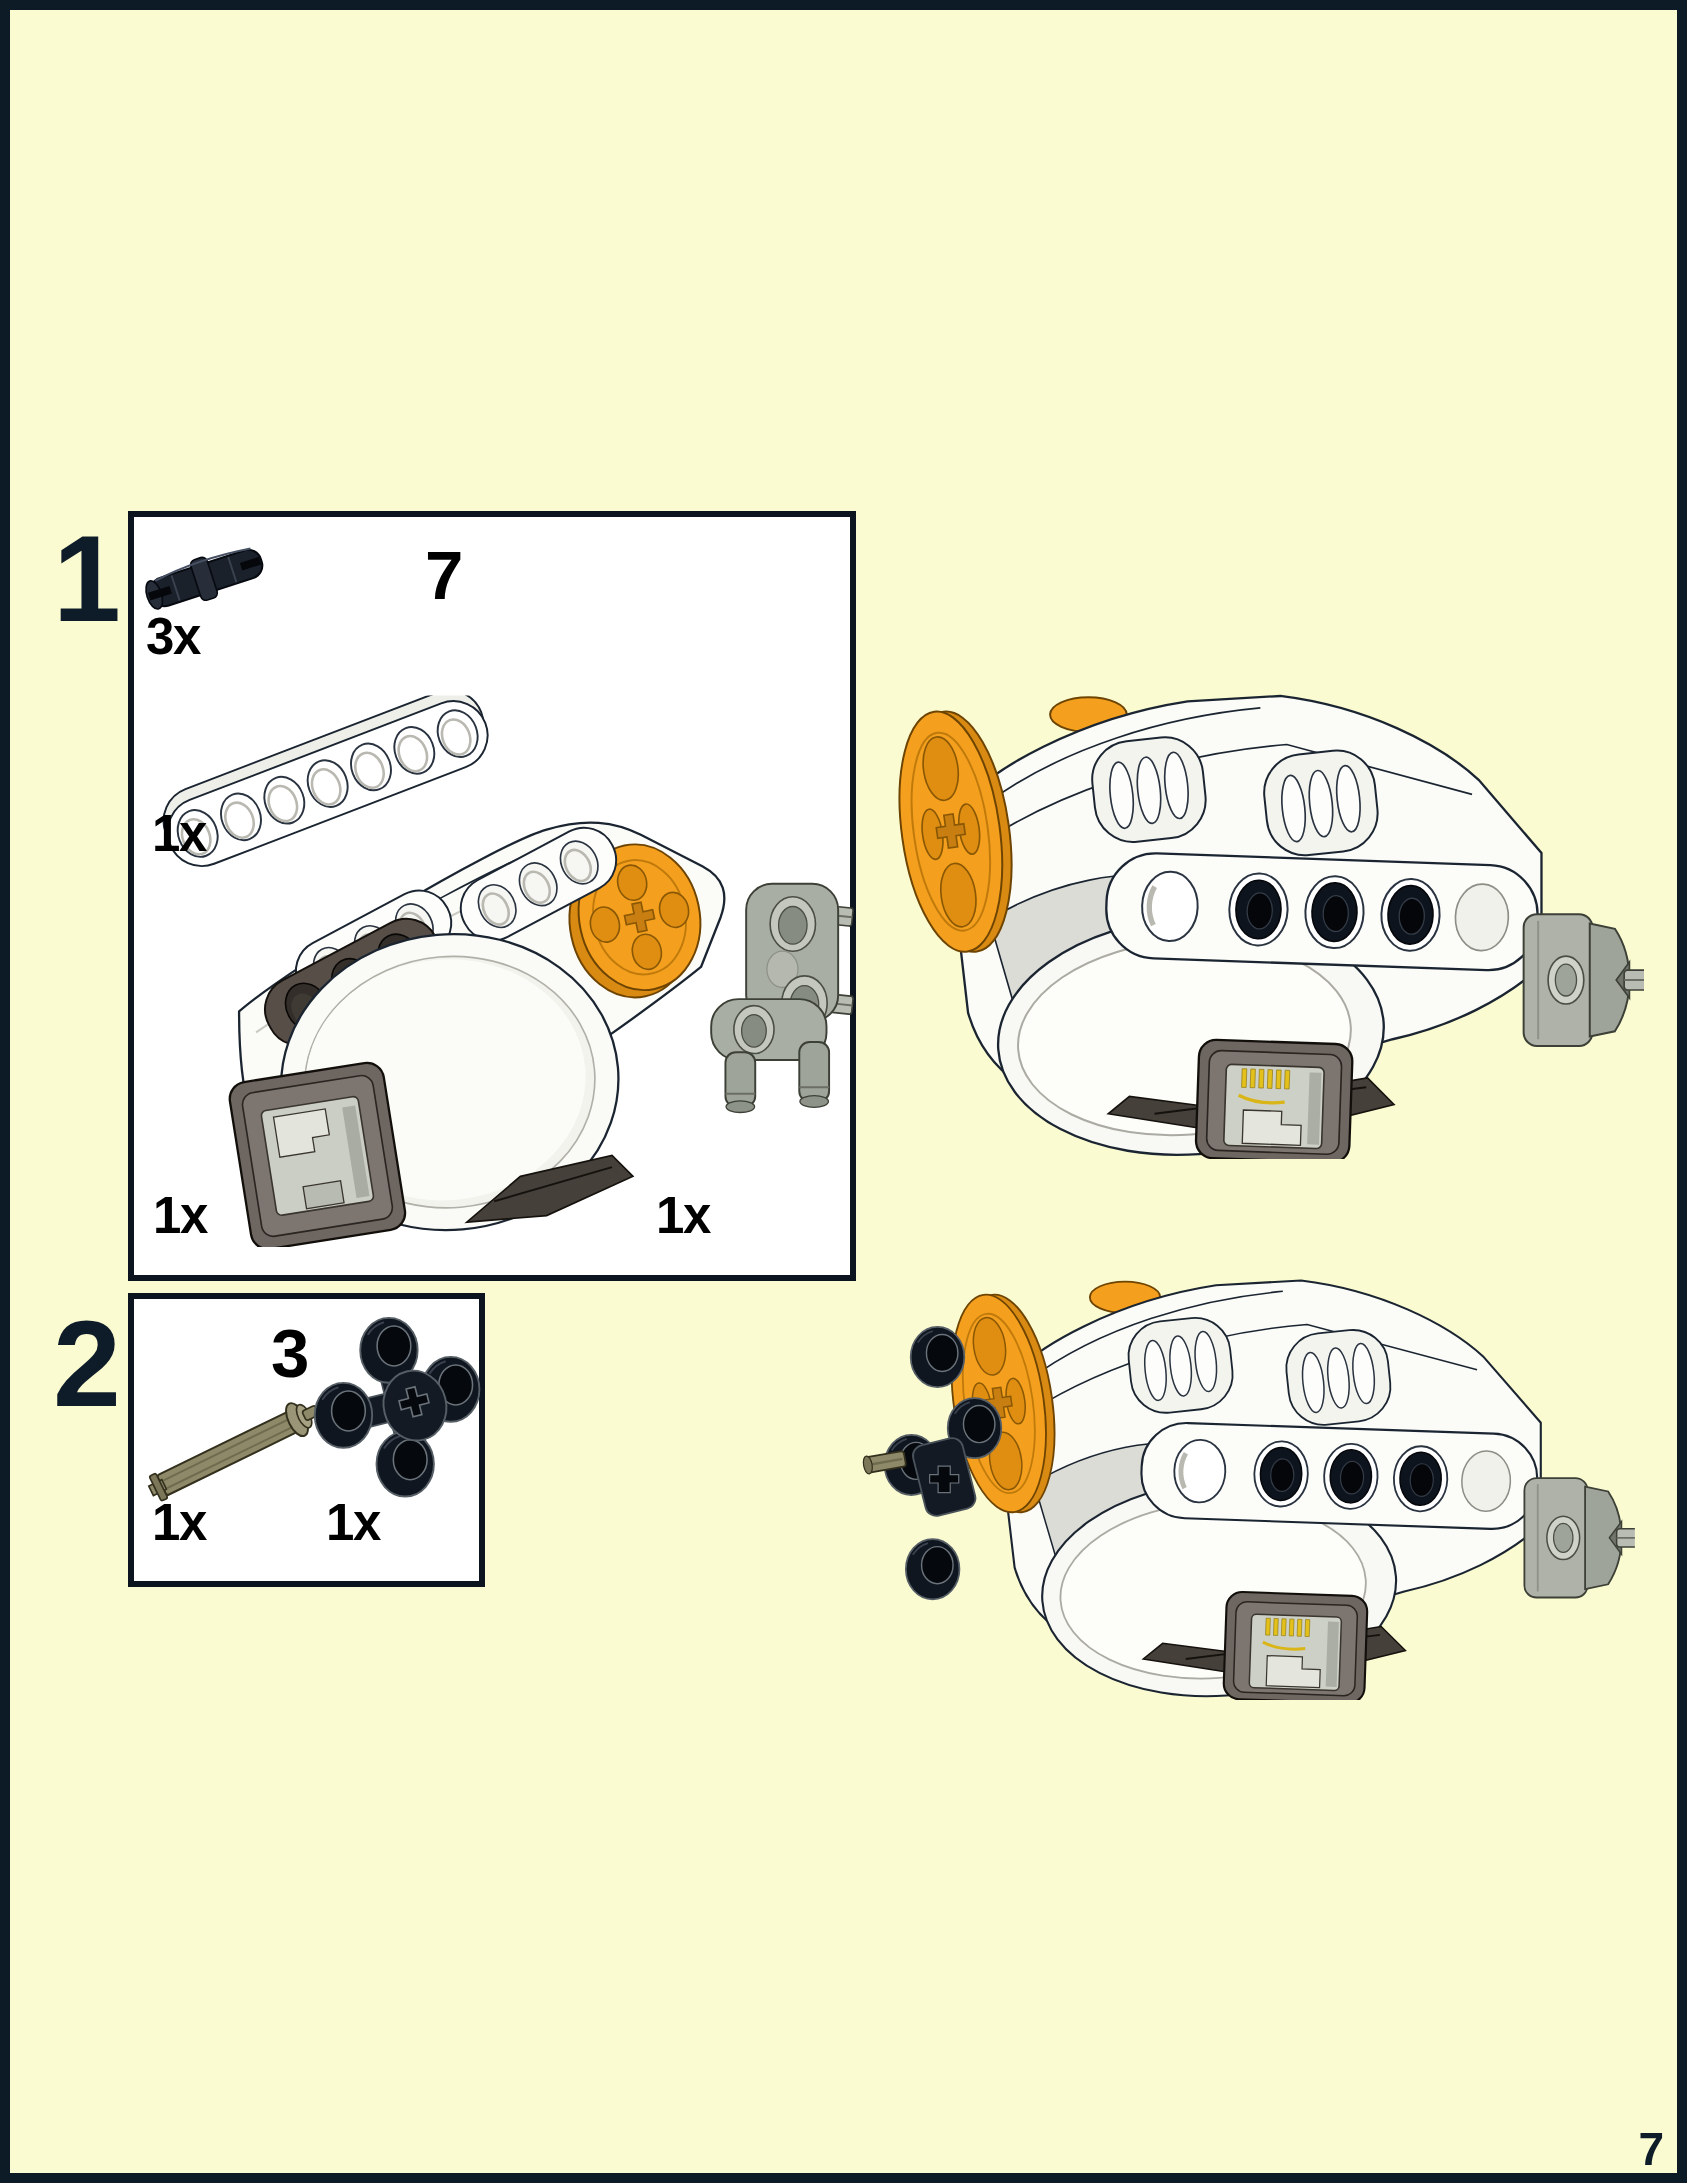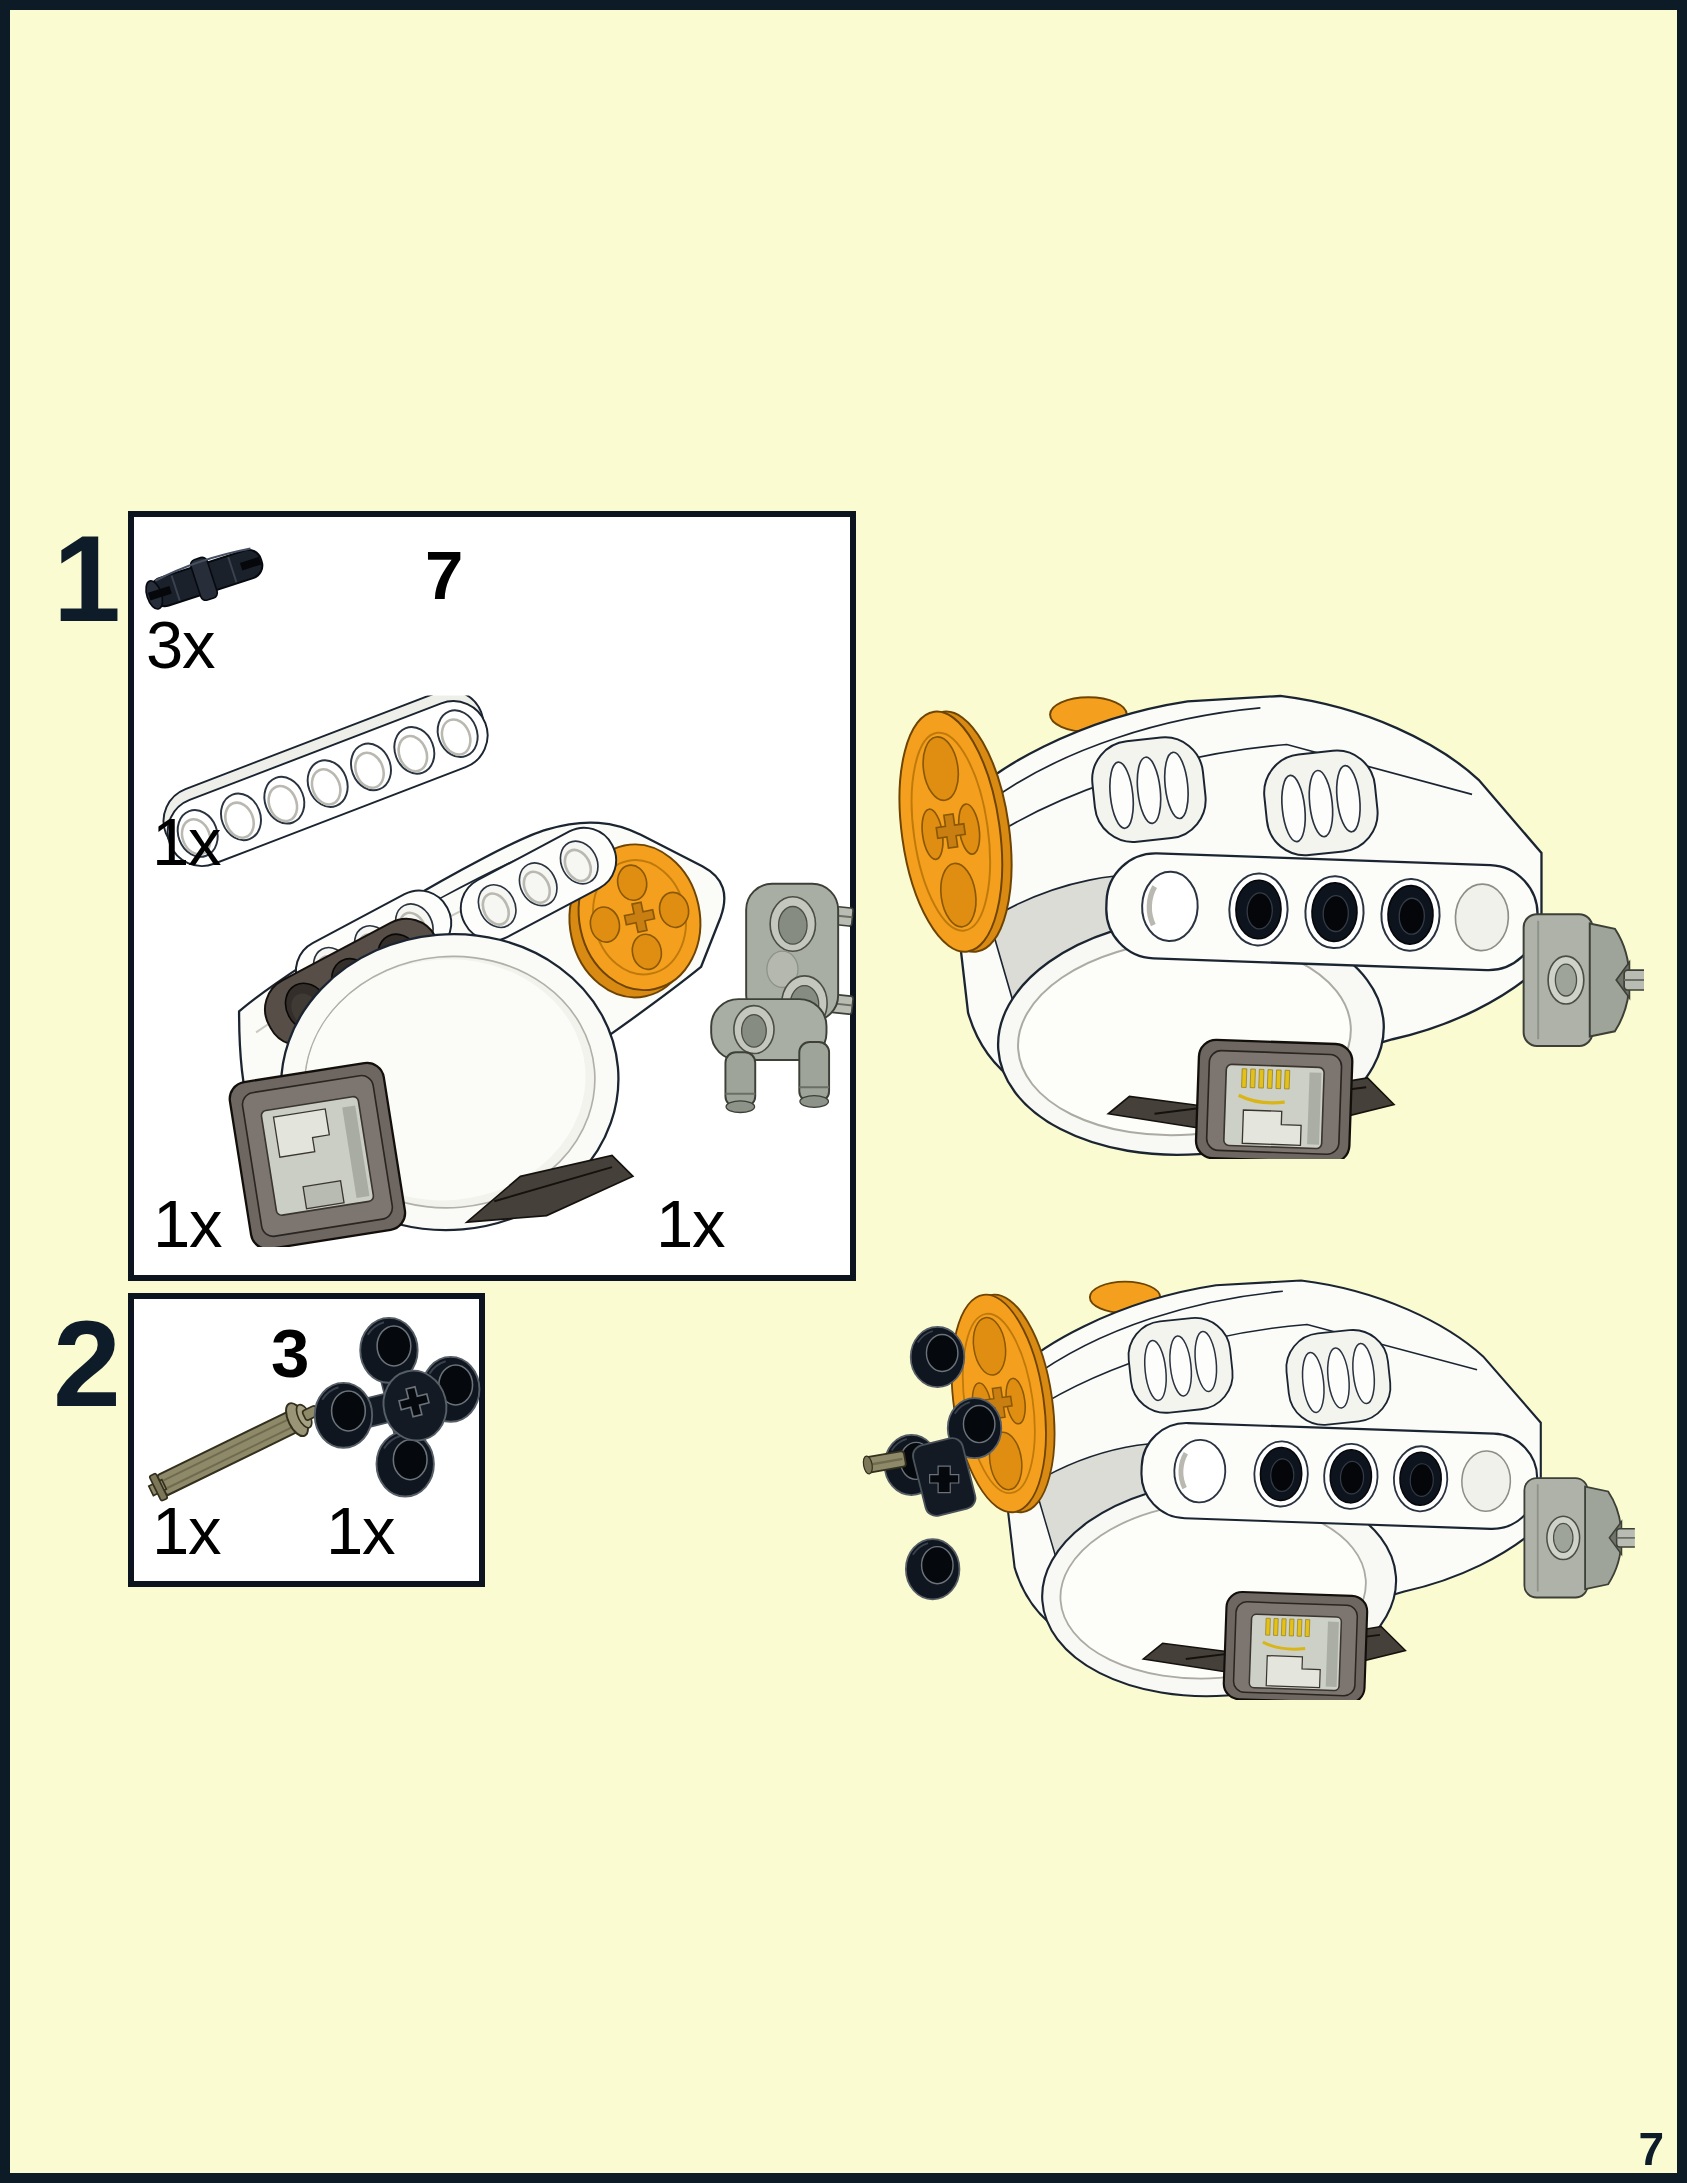--- a/index.html
+++ b/index.html
@@ -20,23 +20,23 @@
     line-height:1;
   }
   .partbox{
     position:absolute;
     background:#FFFFFF;
     border:6px solid #0C151F;
     box-sizing:border-box;
   }
   .count{
     position:absolute;
-    font-weight:normal;
+    font-weight:bold;
     color:#000000;
-    font-size:67px;
+    font-size:51px;
     line-height:1;
     letter-spacing:-1.3px;
   }
   .lenlabel{
     position:absolute;
     font-weight:bold;
     color:#000000;
     font-size:69px;
     line-height:1;
   }

